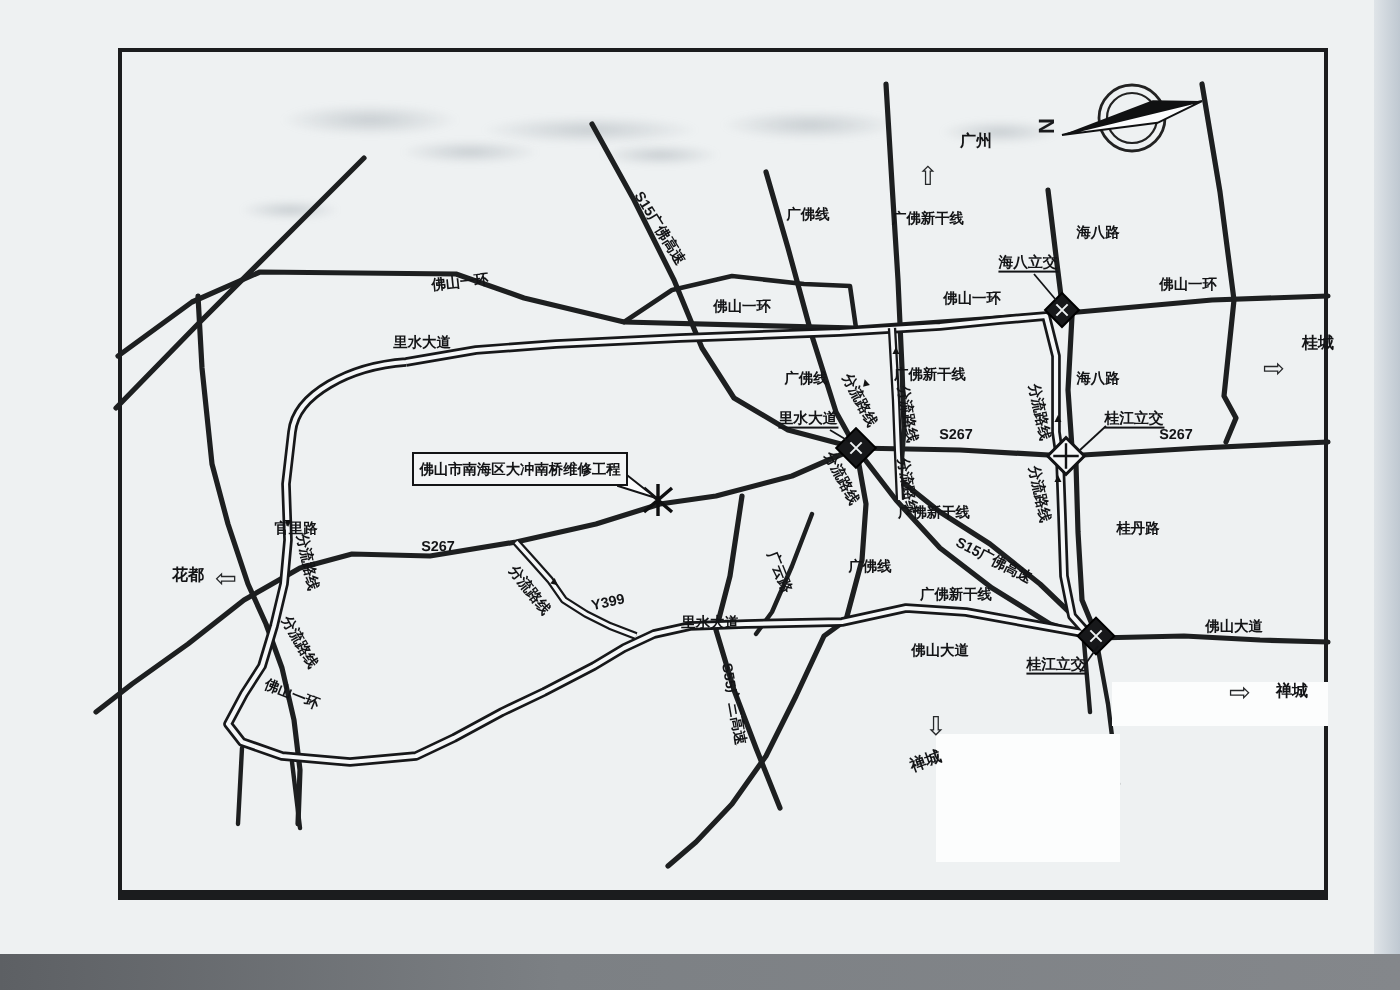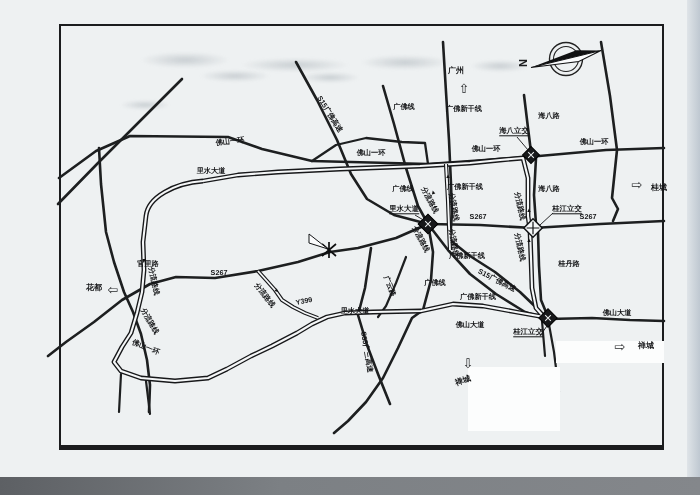--- a/index.html
+++ b/index.html
@@ -143,20 +143,23 @@
         <polygon points="-36,1 36,-1 12,-6.5" fill="#101112"></polygon>
         <polygon points="-36,1 36,-1 12,5" fill="#fbfcfd" stroke="#101112" stroke-width="1"></polygon>
       </g>
       <text transform="translate(-39,4) rotate(-90)" font-size="11" font-weight="bold" fill="#1b1c1e" text-anchor="middle">N</text>
     </g>
   </svg>
 
   <div class="patch" style="left:556px;top:341px;width:108px;height:22px;"></div>
   <div class="patch" style="left:468px;top:367px;width:92px;height:64px;"></div>
 
+  <div id="callout">
+    <span>佛山市南海区大冲南桥维修工程</span>
+  </div>
 
   <div id="labels">
       <div class="road-label" style="left: 230px; top: 141px; transform: translate(-50%, -50%) rotate(-6deg);">佛山一环</div>
       <div class="road-label" style="left: 330px; top: 114px; transform: translate(-50%, -50%) rotate(58deg);">S15广佛高速</div>
       <div class="road-label" style="left: 404px; top: 107px; transform: translate(-50%, -50%) rotate(0deg);">广佛线</div>
       <div class="road-label" style="left: 464px; top: 109px; transform: translate(-50%, -50%) rotate(0deg);">广佛新干线</div>
       <div class="road-label" style="left: 549px; top: 116px; transform: translate(-50%, -50%) rotate(0deg);">海八路</div>
       <div class="road-label" style="left: 594px; top: 142px; transform: translate(-50%, -50%) rotate(0deg);">佛山一环</div>
       <div class="road-label" style="left: 371px; top: 153px; transform: translate(-50%, -50%) rotate(0deg);">佛山一环</div>
       <div class="road-label" style="left: 486px; top: 149px; transform: translate(-50%, -50%) rotate(0deg);">佛山一环</div>
@@ -186,23 +189,23 @@
       <div class="road-label" style="left: 355px; top: 311px; transform: translate(-50%, -50%) rotate(0deg);">里水大道</div>
       <div class="road-label" style="left: 304px; top: 301px; transform: translate(-50%, -50%) rotate(-12deg);">Y399</div>
       <div class="road-label" style="left: 367px; top: 352px; transform: translate(-50%, -50%) rotate(80deg);">S55广三高速</div>
       <div class="road-label" style="left: 470px; top: 325px; transform: translate(-50%, -50%) rotate(0deg);">佛山大道</div>
       <div class="road-label" style="left: 617px; top: 313px; transform: translate(-50%, -50%) rotate(0deg);">佛山大道</div>
       <div class="road-label" style="left: 146px; top: 347px; transform: translate(-50%, -50%) rotate(22deg);">佛山一环</div>
       <div class="ic-label" style="left: 514px; top: 132px; transform: translate(-50%, -50%) rotate(0deg);">海八立交</div>
       <div class="ic-label" style="left: 404px; top: 210px; transform: translate(-50%, -50%) rotate(0deg);">里水大道</div>
       <div class="ic-label" style="left: 567px; top: 210px; transform: translate(-50%, -50%) rotate(0deg);">桂江立交</div>
       <div class="ic-label" style="left: 528px; top: 333px; transform: translate(-50%, -50%) rotate(0deg);">桂江立交</div>
-      <div class="dest-label" style="left: 456px; top: 71px; transform: translate(-50%, -50%) rotate(0deg);">广州</div>
+      <div class="dest-label" style="left: 488px; top: 71px; transform: translate(-50%, -50%) rotate(0deg);">广州</div>
       <div class="dir-arrow" style="left: 464px; top: 88px; transform: translate(-50%, -50%) rotate(0deg);">⇧</div>
-      <div class="dest-label" style="left: 659px; top: 188px; transform: translate(-50%, -50%) rotate(0deg);">桂城</div>
+      <div class="dest-label" style="left: 659px; top: 172px; transform: translate(-50%, -50%) rotate(0deg);">桂城</div>
       <div class="dir-arrow" style="left: 637px; top: 184px; transform: translate(-50%, -50%) rotate(0deg);">⇨</div>
       <div class="dest-label" style="left: 94px; top: 288px; transform: translate(-50%, -50%) rotate(0deg);">花都</div>
       <div class="dir-arrow" style="left: 113px; top: 289px; transform: translate(-50%, -50%) rotate(0deg);">⇦</div>
       <div class="dest-label" style="left: 463px; top: 381px; transform: translate(-50%, -50%) rotate(-20deg);">禅城</div>
       <div class="dir-arrow" style="left: 468px; top: 363px; transform: translate(-50%, -50%) rotate(0deg);">⇩</div>
       <div class="dest-label" style="left: 646px; top: 346px; transform: translate(-50%, -50%) rotate(0deg);">禅城</div>
       <div class="dir-arrow" style="left: 620px; top: 346px; transform: translate(-50%, -50%) rotate(0deg);">⇨</div>
       <div class="flow-arrow" style="left: 433px; top: 192px; transform: translate(-50%, -50%) rotate(-15deg);">▲</div>
       <div class="flow-arrow" style="left: 448px; top: 176px; transform: translate(-50%, -50%) rotate(0deg);">▲</div>
       <div class="flow-arrow" style="left: 529px; top: 210px; transform: translate(-50%, -50%) rotate(0deg);">▲</div>

